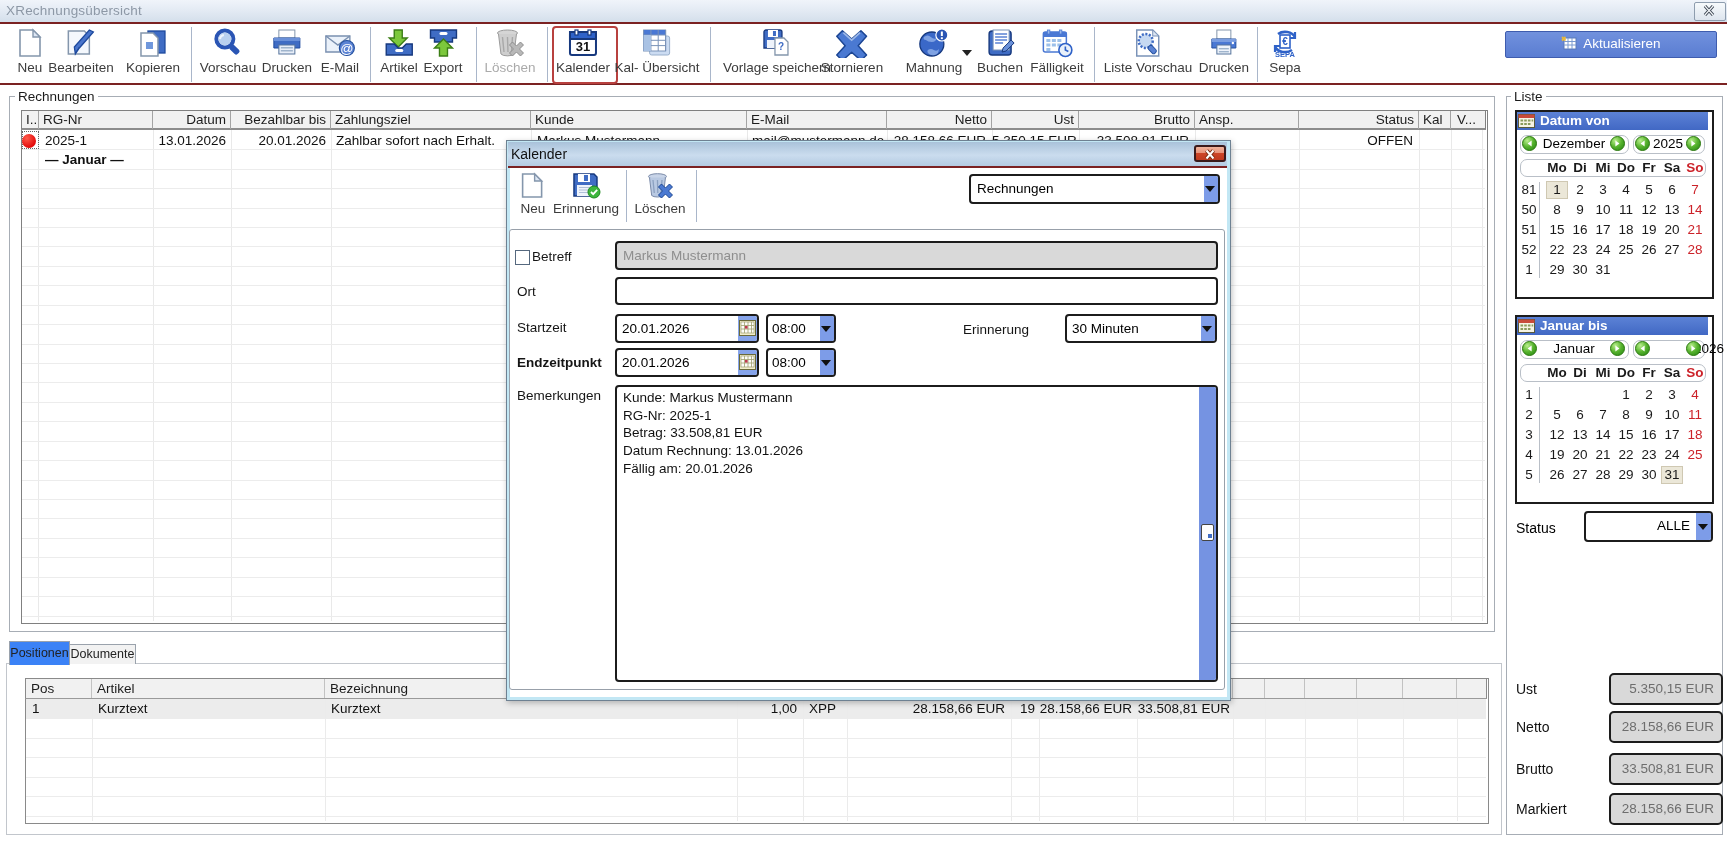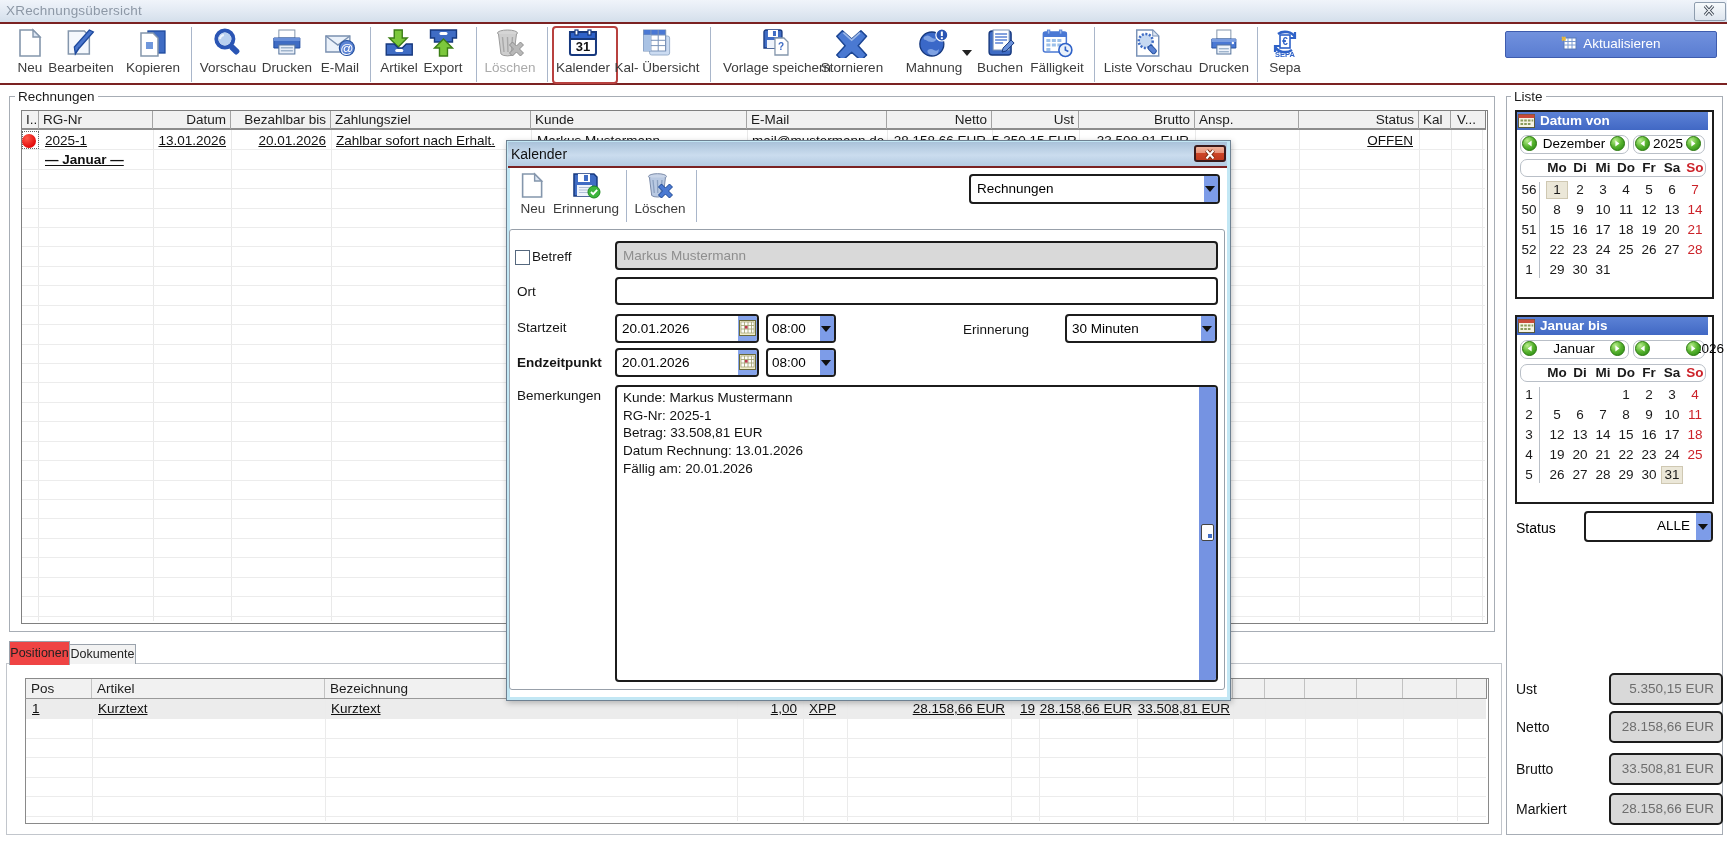--- a/index.html
+++ b/index.html
@@ -27,24 +27,24 @@
   .grpbox{position:absolute;border:1px solid #a7adb5;}
   .grplabel{position:absolute;background:#fff;font-size:13.5px;color:#1a1a1a;padding:0 3px;white-space:nowrap;}
   
   #mtable{left:21px;top:110px;width:1465px;height:512px;border:1px solid #808080;background:#fff;}
   #mhead{left:21px;top:110px;width:1465px;height:20px;background:#f1f1f1;border:1px solid #808080;
     border-bottom:2px solid #8d8d8d;box-sizing:border-box;}
   .hc{position:absolute;top:111px;height:18px;font-size:13.5px;color:#1c1c1c;line-height:18px;
     border-right:1px solid #a3a3a3;box-sizing:border-box;padding:0 4px;white-space:nowrap;overflow:hidden;}
   .vline{position:absolute;top:130px;width:1px;height:491px;background:#e9e9e9;}
   .rowline{position:absolute;left:22px;width:1463px;height:1px;background:#ececec;}
-  .cell{position:absolute;font-size:13.5px;color:#111;white-space:nowrap;line-height:19px;height:19px;text-decoration:underline;}
+  .cell{position:absolute;font-size:13.5px;color:#111;white-space:nowrap;line-height:19px;height:19px;}
   
   #botpanel{left:6px;top:663px;width:1494px;height:170px;border:1px solid #c2c6cc;background:#fff;}
-  .tab{position:absolute;font-size:12.5px;color:#222;text-align:center;background:#ef4444;
+  .tab{position:absolute;font-size:12.5px;color:#222;text-align:center;background:#3b82f6;
     border:1px solid #9aa2ac;border-bottom:none;}
   #ptable{left:25px;top:678px;width:1462px;height:144px;border:1px solid #8a8a8a;background:#fff;}
   #phead{left:25px;top:678px;width:1462px;height:21px;background:#f1f1f1;border:1px solid #8a8a8a;
     border-bottom:1px solid #9a9a9a;box-sizing:border-box;}
   .pc{position:absolute;top:679px;height:19px;font-size:13.5px;color:#1c1c1c;line-height:19px;
     border-right:1px solid #c2c2c2;box-sizing:border-box;padding:0 5px;}
   .pvline{position:absolute;top:699px;width:1px;height:122px;background:#ebebeb;}
   .prowline{position:absolute;left:26px;width:1460px;height:1px;background:#ececec;}
   
   .calbox{position:absolute;border:2px solid #1c1c1c;background:#fff;}
@@ -455,21 +455,21 @@
 <div class="wkbox" style="left:1520px;top:159px;width:184px;height:16px;"></div>
 <div class="wk" style="left:1557px;top:160px;">Mo</div>
 <div class="wk" style="left:1580px;top:160px;">Di</div>
 <div class="wk" style="left:1603px;top:160px;">Mi</div>
 <div class="wk" style="left:1626px;top:160px;">Do</div>
 <div class="wk" style="left:1649px;top:160px;">Fr</div>
 <div class="wk" style="left:1672px;top:160px;">Sa</div>
 <div class="wk" style="left:1695px;top:160px;color:#cc2229;">So</div>
 <div class="abs" style="left:1546px;top:181px;width:22px;height:18px;background:#ebe7d8;border:1px solid #cfc8b2;box-sizing:border-box;"></div>
 <div class="abs" style="left:1539px;top:182px;width:1px;height:96px;background:#b9bfc7;"></div>
-<div class="cd" style="left:1529px;top:182px;">56</div>
+<div class="cd" style="left:1529px;top:182px;">81</div>
 <div class="cd" style="left:1557px;top:182px;">1</div>
 <div class="cd" style="left:1580px;top:182px;">2</div>
 <div class="cd" style="left:1603px;top:182px;">3</div>
 <div class="cd" style="left:1626px;top:182px;">4</div>
 <div class="cd" style="left:1649px;top:182px;">5</div>
 <div class="cd" style="left:1672px;top:182px;">6</div>
 <div class="cd cdr" style="left:1695px;top:182px;">7</div>
 <div class="cd" style="left:1529px;top:202px;">50</div>
 <div class="cd" style="left:1557px;top:202px;">8</div>
 <div class="cd" style="left:1580px;top:202px;">9</div>

